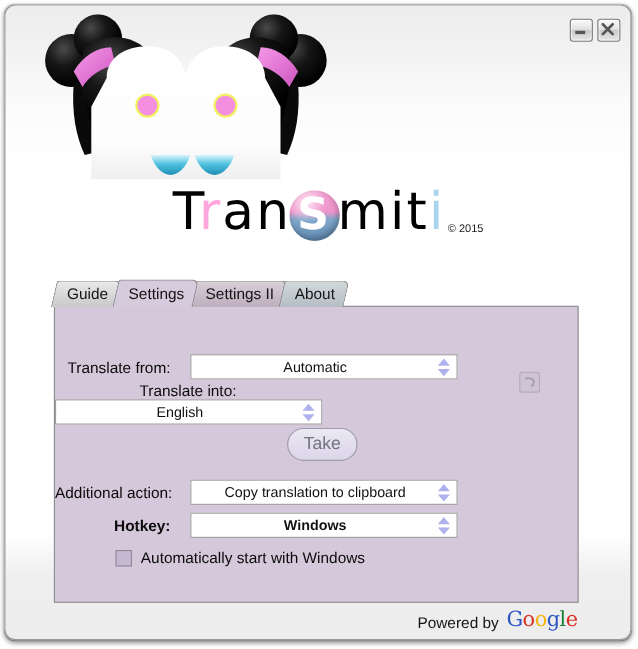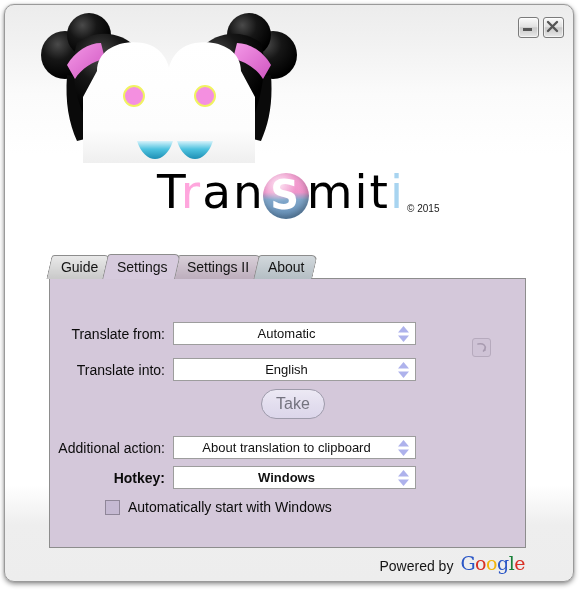--- a/index.html
+++ b/index.html
@@ -170,21 +170,21 @@
   .form-row {
     position: absolute;
     display: flex;
     align-items: center;
   }
   .field-label {
     font-size: 14px;
     color: #0b0b0b;
     text-align: right;
     width: 123px;
-    padding-right: 8px;
+    padding-right: 18px;
     box-sizing: border-box;
     white-space: nowrap;
   }
 
   
   .combo {
     position: relative;
     width: 243px;
     height: 23px;
     background: #ffffff;
@@ -385,21 +385,21 @@
       <div class="field-label">Translate from:</div>
       <div class="combo">
         <div class="combo-value">Automatic</div>
         <svg class="spinner" viewBox="0 0 15 19">
           <path d="M7.5 1.5 L13 8 L2 8 Z" fill="#aeb2ec"></path>
           <path d="M7.5 17.5 L13 11 L2 11 Z" fill="#aeb2ec"></path>
         </svg>
       </div>
     </div>
 
-    <div class="form-row" style="left:0px; top:79px;">
+    <div class="form-row" style="left:0px; top:68px;flex-direction:column;">
       <div class="field-label">Translate into:</div>
       <div class="combo">
         <div class="combo-value">English</div>
         <svg class="spinner" viewBox="0 0 15 19">
           <path d="M7.5 1.5 L13 8 L2 8 Z" fill="#aeb2ec"></path>
           <path d="M7.5 17.5 L13 11 L2 11 Z" fill="#aeb2ec"></path>
         </svg>
       </div>
     </div>
 
@@ -408,21 +408,21 @@
         <path d="M5 5 C11 4 13 7 12 10 L10.5 12" stroke="#a89bb0" stroke-width="1.6" fill="none" stroke-linecap="round"></path>
         <path d="M13 11.5 L10 12.5 L11.5 9.6 Z" fill="#a89bb0"></path>
       </svg>
     </div>
 
     <div id="take-button">Take</div>
 
     <div class="form-row" style="left:0px; top:157px;">
       <div class="field-label">Additional action:</div>
       <div class="combo">
-        <div class="combo-value">About translation to clipboard</div>
+        <div class="combo-value">Copy translation to clipboard</div>
         <svg class="spinner" viewBox="0 0 15 19">
           <path d="M7.5 1.5 L13 8 L2 8 Z" fill="#aeb2ec"></path>
           <path d="M7.5 17.5 L13 11 L2 11 Z" fill="#aeb2ec"></path>
         </svg>
       </div>
     </div>
 
     <div class="form-row" style="left:0px; top:187px;font-weight:bold;">
       <div class="field-label">Hotkey:</div>
       <div class="combo">

